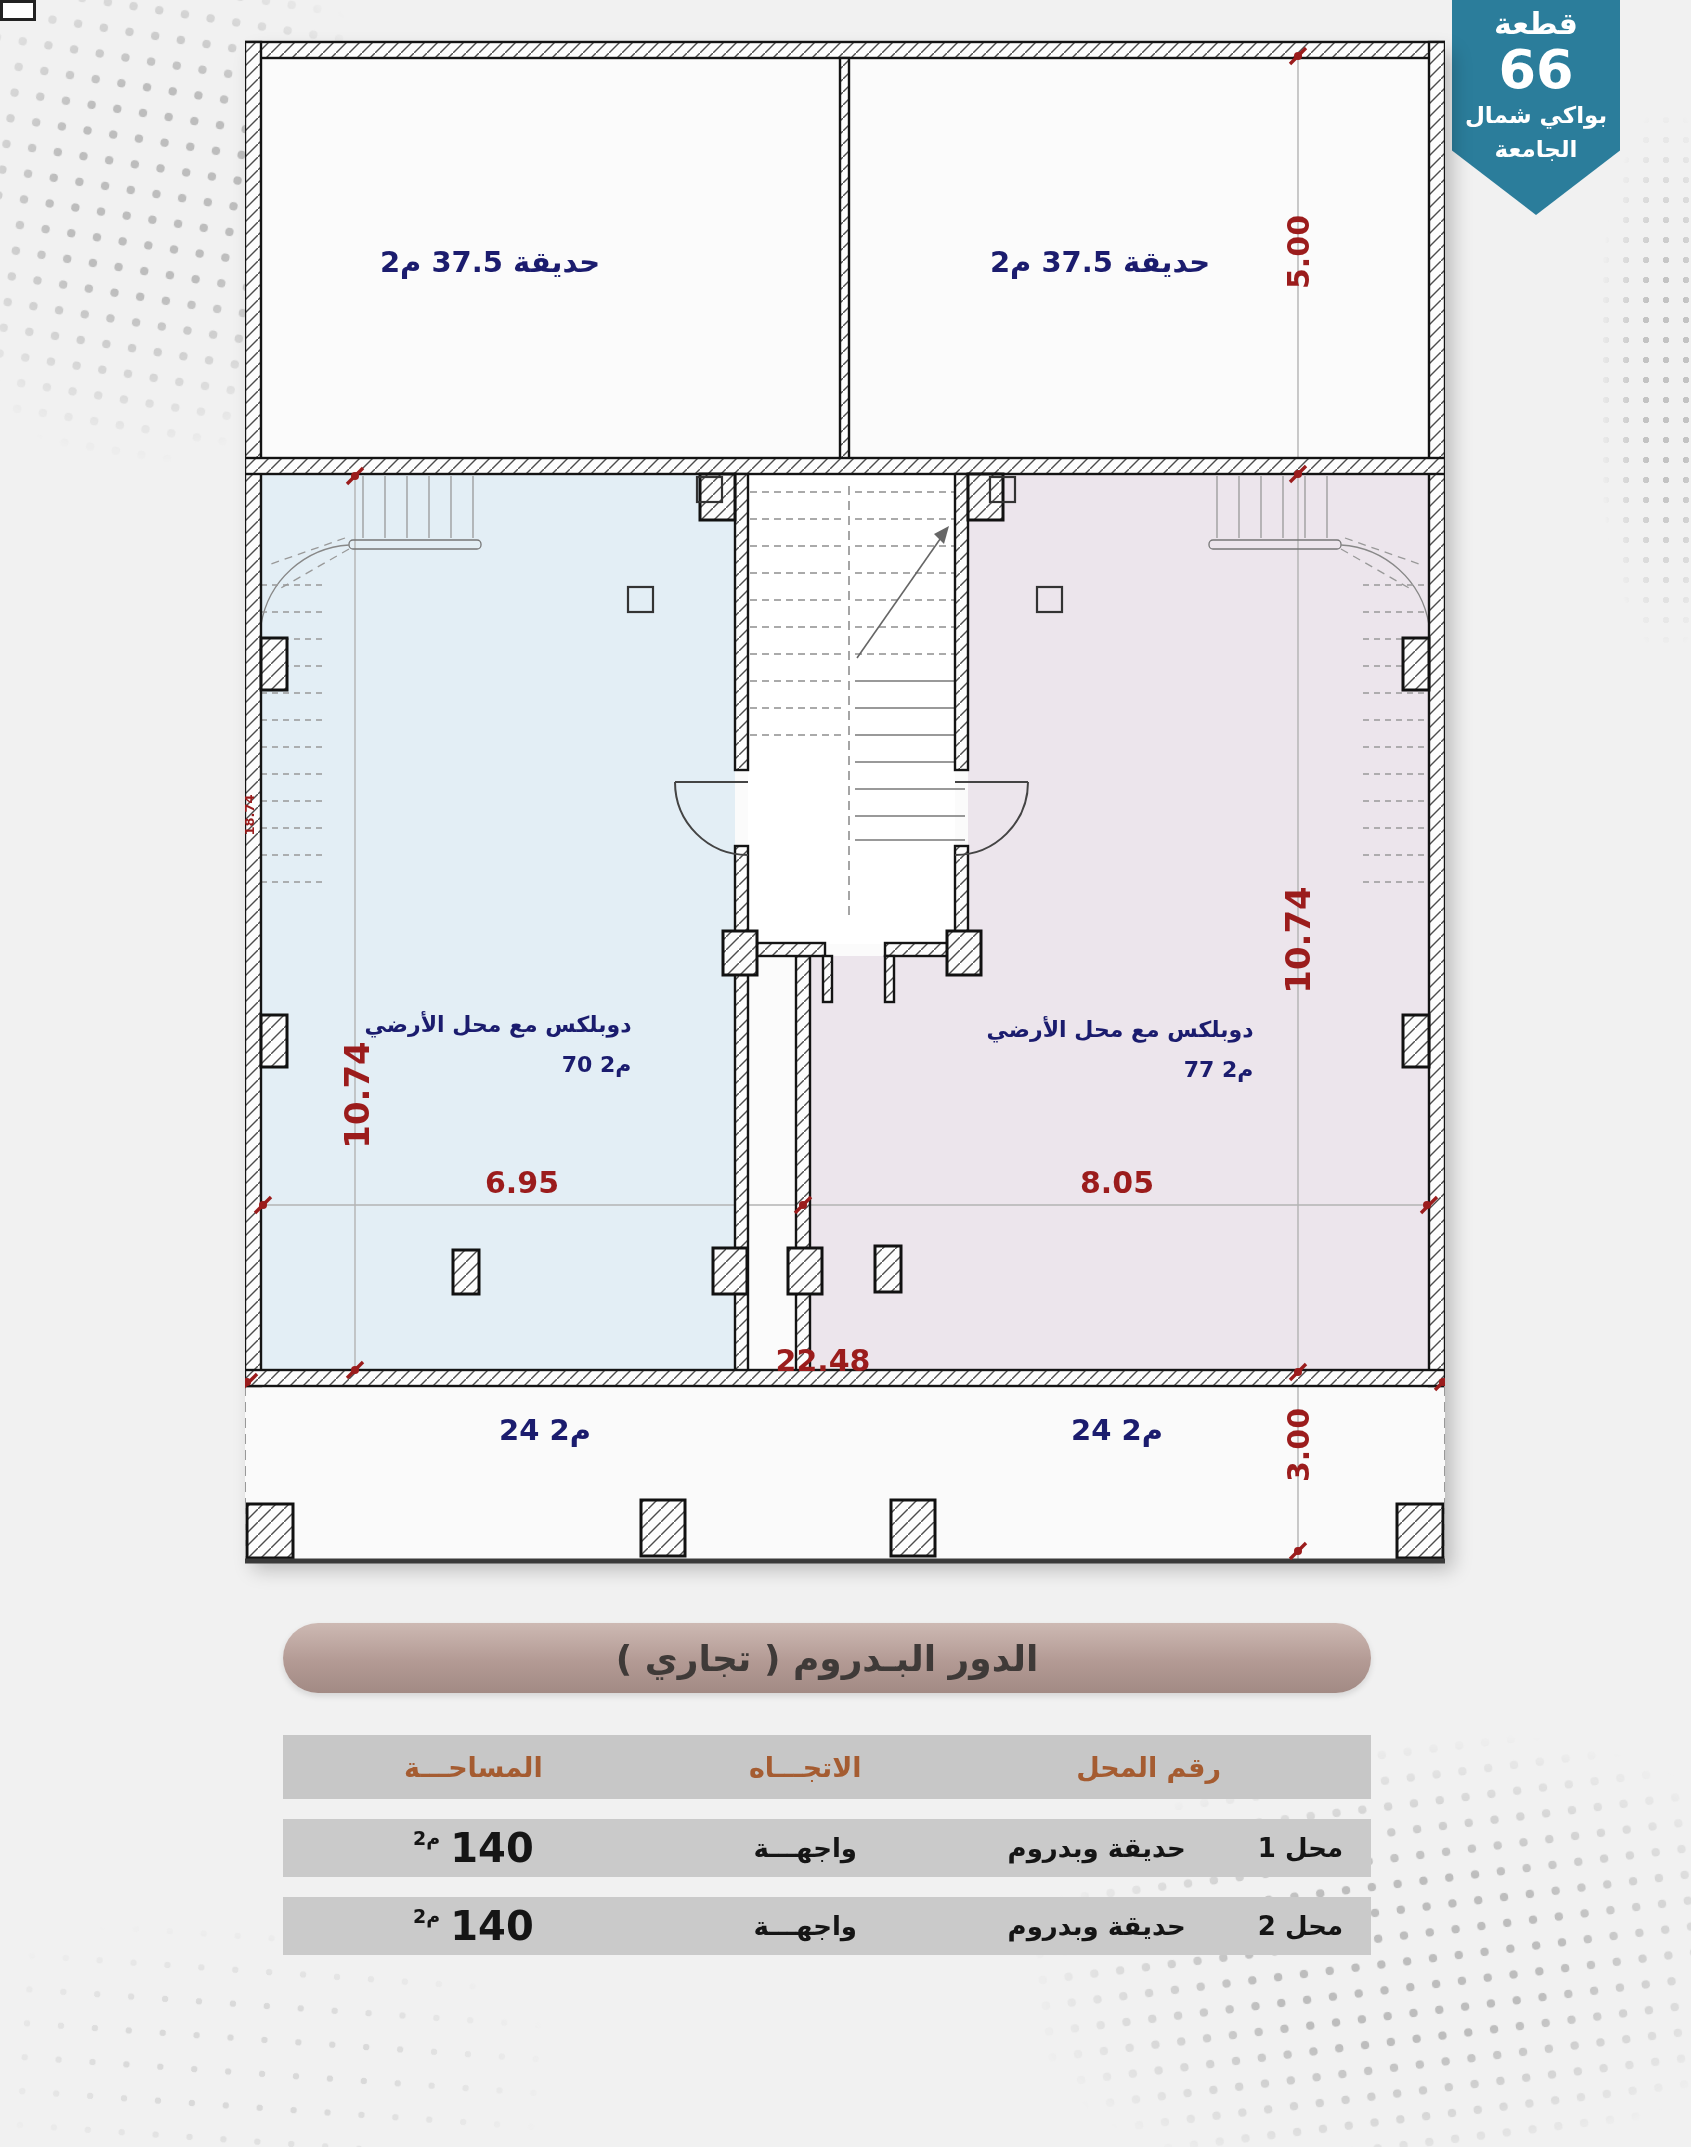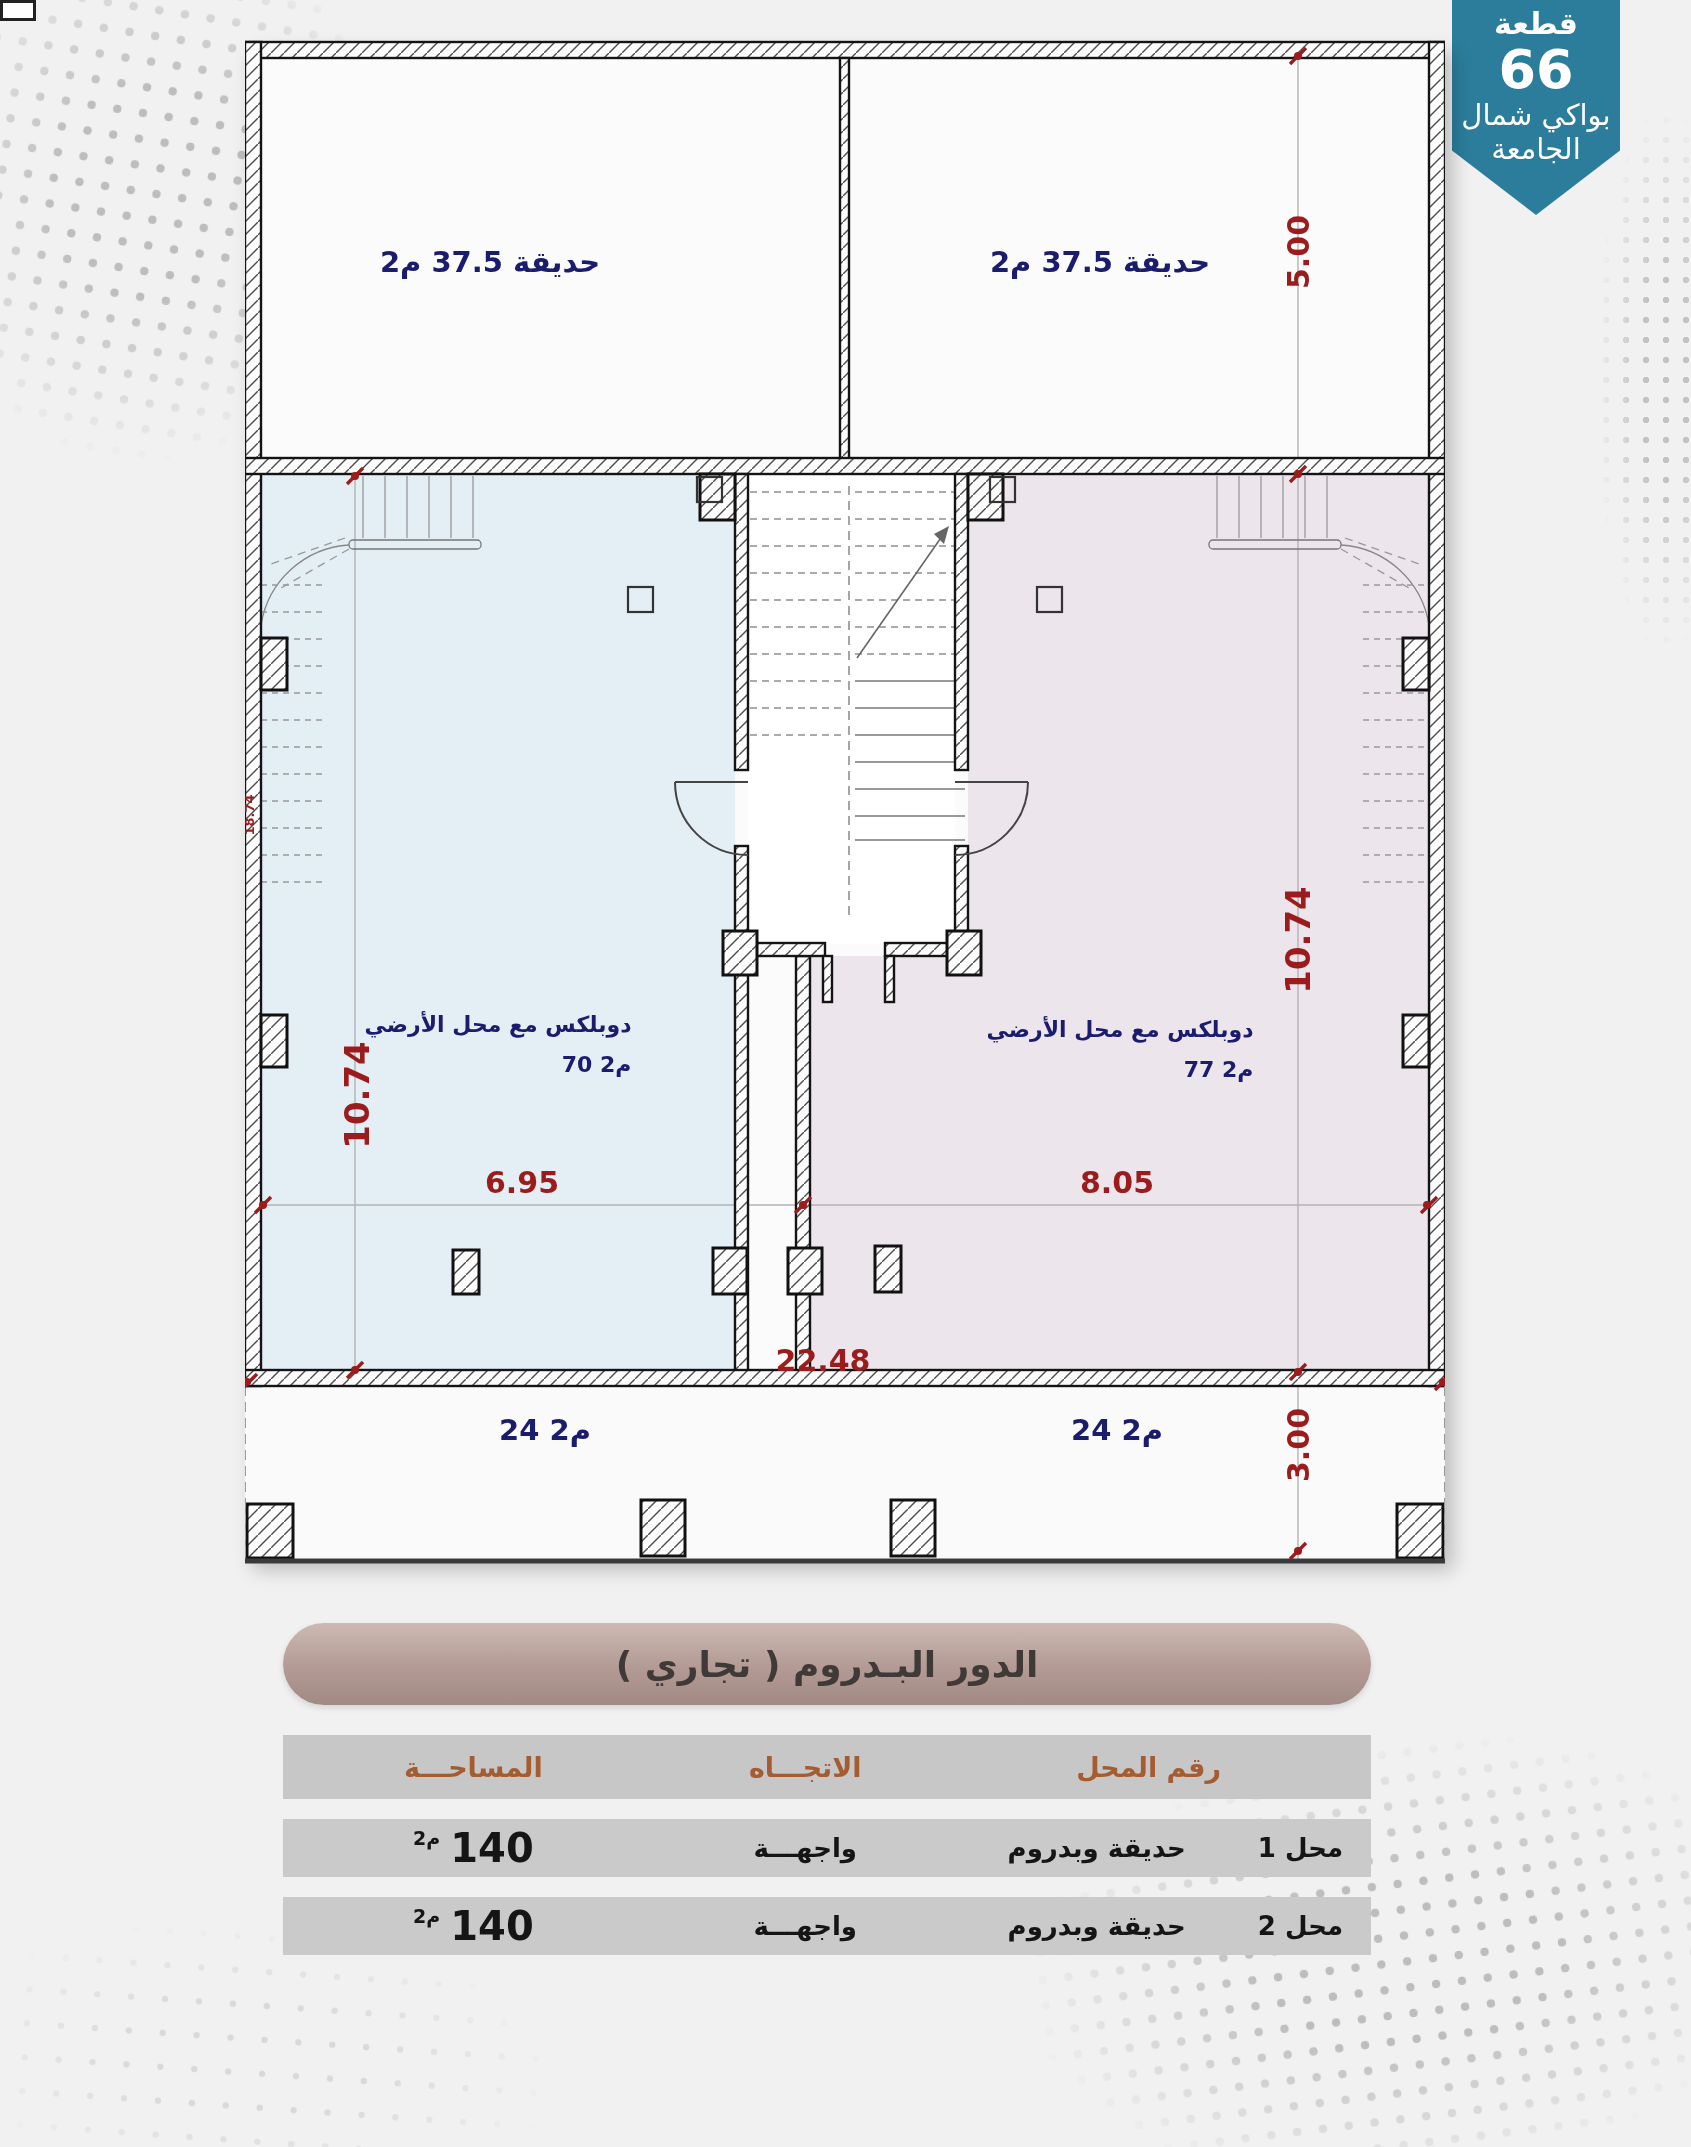--- a/index.html
+++ b/index.html
@@ -25,37 +25,37 @@
 
   
   .badge{
     position:absolute;left:1452px;top:0;width:168px;height:215px;
     clip-path:polygon(0 0,100% 0,100% 70%,50% 100%,0 70%);
     display:flex;flex-direction:column;align-items:center;justify-content:flex-start;
     color:#ffffff;text-align:center;padding-top:6px;box-sizing:border-box;
   }
   .badge .b1{font-size:30px;font-weight:bold;line-height:36px;}
   .badge .b2{font-size:54px;font-weight:bold;line-height:56px;}
-  .badge .b3,.badge .b4{font-size:29px;font-weight:normal;line-height:34px;}
+  .badge .b3,.badge .b4{font-size:23px;font-weight:bold;line-height:34px;}
 
   
   .plan{position:absolute;left:245px;top:40px;width:1200px;height:1530px;padding-left:36px;}
   .plan-underlay{position:absolute;left:0;top:2px;width:1200px;height:1518px;background:#fafafa;
                  box-shadow:8px 10px 18px rgba(0,0,0,.22);}
   .plan svg{position:absolute;left:0;top:0;}
   .plab{position:absolute;transform:translate(-50%,-50%);white-space:nowrap;font-weight:bold;}
   .navy{color:#1b1c6e;font-size:29px;}
   .red{color:#9b1c1c;font-size:30px;}
   .rot{transform:translate(-50%,-50%) rotate(-90deg);}
   .small-dim{font-size:13px;}
   .unit-label{position:absolute;text-align:right;color:#1b1c6e;font-weight:bold;font-size:22px;line-height:40px;white-space:nowrap;transform:translate(-50%,0);}
 
   
   .title-bar{
-    position:absolute;left:283px;top:1623px;width:1088px;height:82px;border-radius:41px;
+    position:absolute;left:283px;top:1623px;width:1088px;height:70px;border-radius:41px;
     background:linear-gradient(180deg,#cdb9b3 0%,#b39a94 55%,#a28a84 100%);
     display:flex;align-items:center;justify-content:center;
     color:#3f3a38;font-size:36px;font-weight:bold;
     box-shadow:0 3px 6px rgba(0,0,0,.12);
   }
 
   
   .sched{position:absolute;left:283px;top:1735px;width:1088px;direction:rtl;}
   .srow{display:grid;grid-template-columns:39% 26% 35%;align-items:center;}
   .shead{height:64px;background:#c7c7c7;color:#a55c31;font-size:27px;font-weight:bold;}

